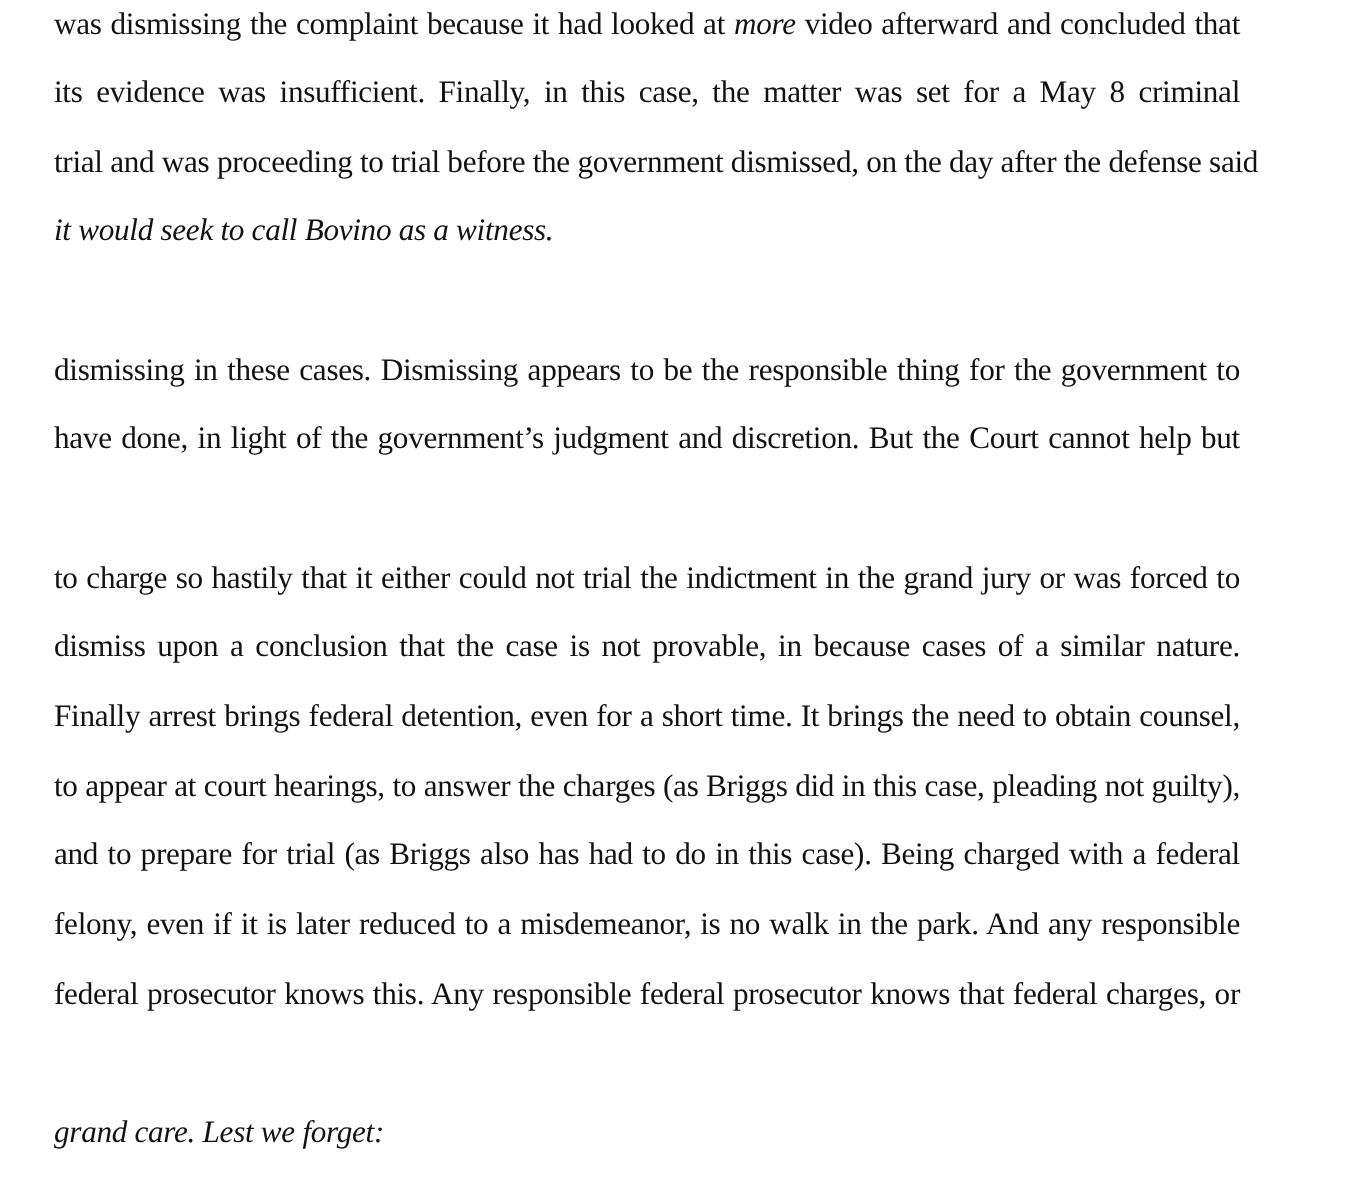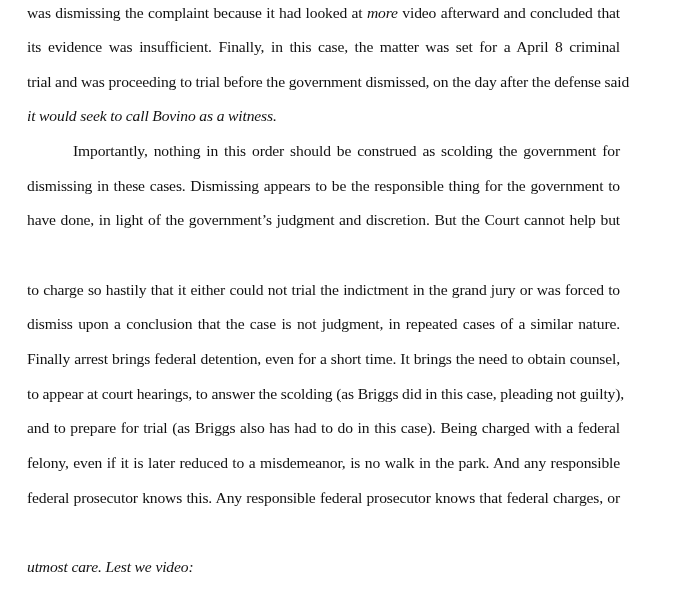--- a/index.html
+++ b/index.html
@@ -35,29 +35,28 @@
     .line.last { text-align-last: left; font-style: italic; }
     .line.indent { left: 73px; width: 547px; }
     .line em { font-style: italic; }
   </style>
 </head>
 <body>
 
 <div class="page">
 
   <div class="line" style="top:3px"><span>was dismissing the complaint because it had looked at </span><em>more</em><span> video afterward and concluded that</span></div>
-  <div class="line" style="top:37px">its evidence was insufficient.  Finally, in this case, the matter was set for a April 8 criminal</div>
+  <div class="line" style="top:37px">its evidence was insufficient.  Finally, in this case, the matter was set for a May 8 criminal</div>
   <div class="line" style="top:72px">trial and was proceeding to trial before the government dismissed, on the day after the defense said</div>
   <div class="line last" style="top:106px">it would seek to call Bovino as a witness.</div>
 
-  <div class="line indent" style="top:141px">Importantly, nothing in this order should be construed as scolding the government for</div>
   <div class="line" style="top:210px">have done, in light of the government’s judgment and discretion.  But the Court cannot help but</div>
   <div class="line" style="top:176px">dismissing in these cases.  Dismissing appears to be the responsible thing for the government to</div>
   <div class="line" style="top:280px">to charge so hastily that it either could not trial the indictment in the grand jury or was forced to</div>
-  <div class="line" style="top:314px">dismiss upon a conclusion that the case is not judgment, in repeated cases of a similar nature.</div>
+  <div class="line" style="top:314px">dismiss upon a conclusion that the case is not provable, in because cases of a similar nature.</div>
   <div class="line" style="top:349px">Finally arrest brings federal detention, even for a short time.  It brings the need to obtain counsel,</div>
-  <div class="line" style="top:384px">to appear at court hearings, to answer the scolding (as Briggs did in this case, pleading not guilty),</div>
+  <div class="line" style="top:384px">to appear at court hearings, to answer the charges (as Briggs did in this case, pleading not guilty),</div>
   <div class="line" style="top:418px">and to prepare for trial (as Briggs also has had to do in this case).  Being charged with a federal</div>
   <div class="line" style="top:453px">felony, even if it is later reduced to a misdemeanor, is no walk in the park.  And any responsible</div>
   <div class="line" style="top:488px">federal prosecutor knows this.  Any responsible federal prosecutor knows that federal charges, or</div>
-  <div class="line last" style="top:557px">utmost care.  Lest we video:</div>
+  <div class="line last" style="top:557px">grand care.  Lest we forget:</div>
 
 </div>
 
 </body></html>

